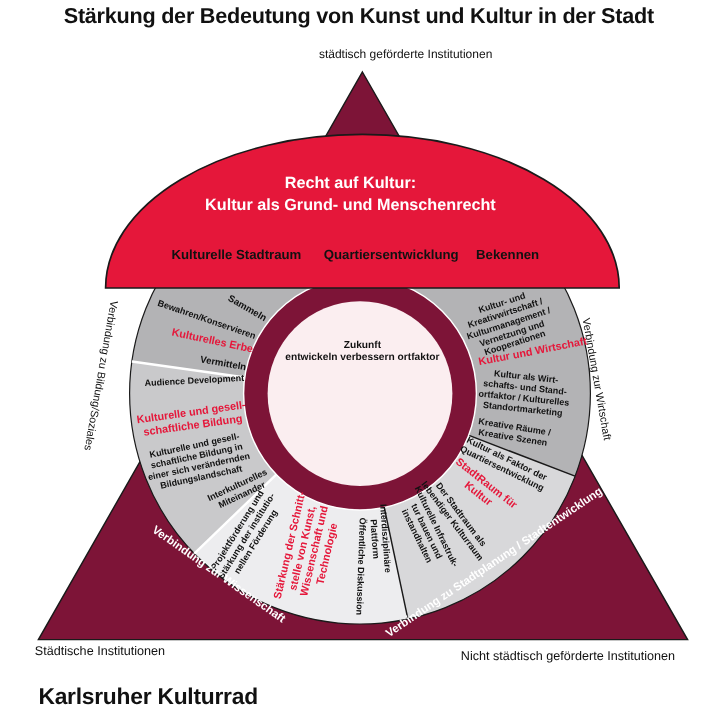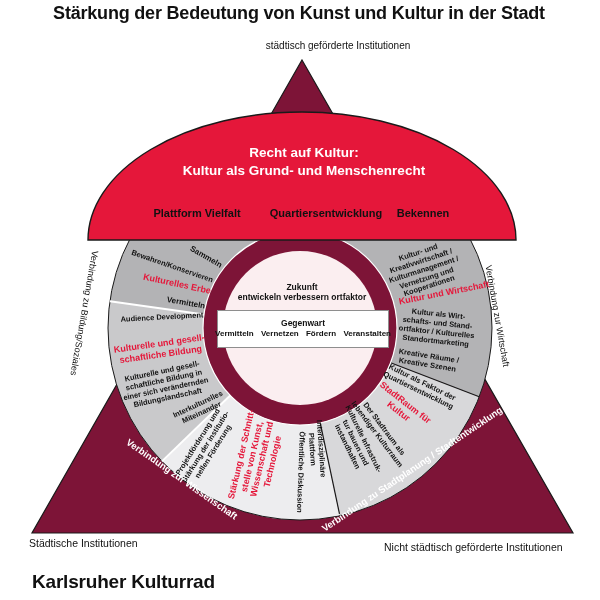--- a/index.html
+++ b/index.html
@@ -43,32 +43,28 @@
 
     <circle cx="300" cy="328" r="97" fill="#7d1437" stroke="#ffffff" stroke-width="1.2"></circle>
     <circle cx="300" cy="328" r="77" fill="#fbeef0"></circle>
 
     <path d="M 88 240 A 214 128 0 0 1 516 240 Z" fill="#e5173a" stroke="#1a1a1a" stroke-width="1.4"></path>
   </svg>
 
   <div class="t w4" style="left:338px;top:46px;font-size:10px;">städtisch geförderte Institutionen</div>
   <div class="t" style="left:299px;top:14px;font-size:18px;letter-spacing:-0.2px;">Stärkung der Bedeutung von Kunst und Kultur in der Stadt</div>
 
-  <div class="t white" style="left:304px;top:162px;font-size:13.5px;line-height:1.35;text-align:center;">Recht auf Kultur:
+  <div class="t white" style="left:292px;top:162px;font-size:13.5px;line-height:1.35;text-align:center;">Recht auf Kultur:
 Kultur als Grund- und Menschenrecht</div>
-  <div class="t" style="left:197px;top:213px;font-size:11px;">Plattform Vielfalt</div>
+  <div class="t" style="left:197px;top:213px;font-size:11px;">Kulturelle Stadtraum</div>
   <div class="t" style="left:326px;top:213px;font-size:11px;">Quartiersentwicklung</div>
   <div class="t" style="left:423px;top:213px;font-size:11px;text-align:right;">Bekennen</div>
 
   <div class="t" style="left:302px;top:292px;font-size:8.5px;">Zukunft
 entwickeln verbessern ortfaktor</div>
-  <div class="box">
-    <span class="l1">Gegenwart</span>
-    <span class="l2">Vermitteln Vernetzen Fördern Veranstalten</span>
-  </div>
 
   <div class="t" style="left:206px;top:257px;--r:30deg;font-size:8px;">Sammeln</div>
   <div class="t" style="left:172px;top:267px;--r:19deg;font-size:7.5px;">Bewahren/Konservieren</div>
   <div class="t red" style="left:177px;top:284px;--r:12deg;font-size:9px;">Kulturelles Erbe</div>
   <div class="t" style="left:186px;top:303px;--r:10deg;font-size:8px;">Vermitteln</div>
 
   <div class="t" style="left:162px;top:318px;--r:-3deg;font-size:7.5px;">Audience Development</div>
   <div class="t red" style="left:160px;top:349px;--r:-8deg;font-size:9px;">Kulturelle und gesell-
 schaftliche Bildung</div>
   <div class="t" style="left:165px;top:385px;--r:-12deg;font-size:7.5px;">Kulturelle und gesell-

